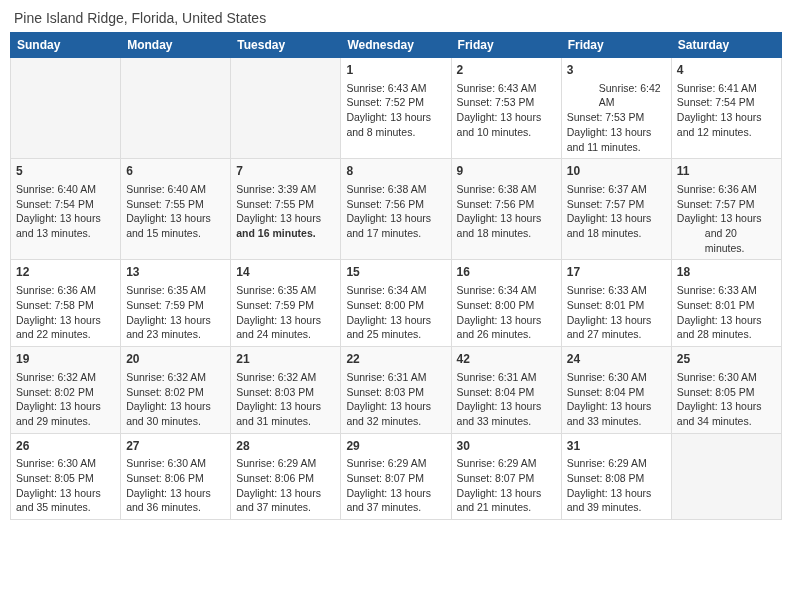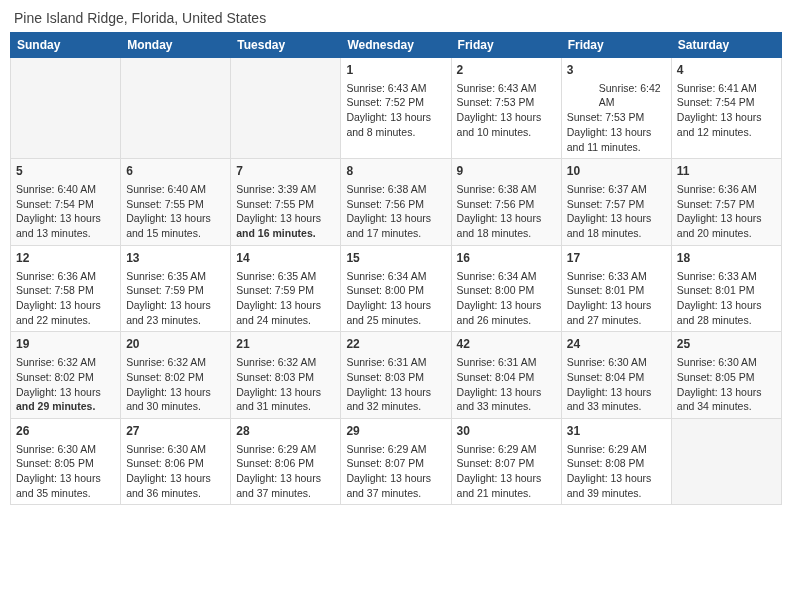--- a/index.html
+++ b/index.html
@@ -191,21 +191,21 @@
           <span style="display: block;">Sunrise: 6:37 AM</span>
           <span style="display: block;">Sunset: 7:57 PM</span>
           <span style="display: block;">Daylight: 13 hours</span>
           <span style="display: block;">and 18 minutes.</span>
         </td>
         <td>
           <span class="day-num">11</span>
           <span style="display: block;">Sunrise: 6:36 AM</span>
           <span style="display: block;">Sunset: 7:57 PM</span>
           <span style="display: block;">Daylight: 13 hours</span>
-          <span style="display: block;">and 20 minutes.</span>
+          <span style="display: block; margin-left: 28px;">and 20 minutes.</span>
         </td>
       </tr>
       <tr>
         <td>
           <span class="day-num">12</span>
           <span style="display: block;">Sunrise: 6:36 AM</span>
           <span style="display: block;">Sunset: 7:58 PM</span>
           <span style="display: block;">Daylight: 13 hours</span>
           <span style="display: block;">and 22 minutes.</span>
         </td>
@@ -251,21 +251,21 @@
           <span style="display: block;">Daylight: 13 hours</span>
           <span style="display: block;">and 28 minutes.</span>
         </td>
       </tr>
       <tr>
         <td>
           <span class="day-num">19</span>
           <span style="display: block;">Sunrise: 6:32 AM</span>
           <span style="display: block;">Sunset: 8:02 PM</span>
           <span style="display: block;">Daylight: 13 hours</span>
-          <span style="display: block; font-weight: bold;">and 29 minutes.</span>
+          <span style="display: block;">and 29 minutes.</span>
         </td>
         <td>
           <span class="day-num">20</span>
           <span style="display: block;">Sunrise: 6:32 AM</span>
           <span style="display: block;">Sunset: 8:02 PM</span>
           <span style="display: block;">Daylight: 13 hours</span>
           <span style="display: block;">and 30 minutes.</span>
         </td>
         <td>
           <span class="day-num">21</span>

